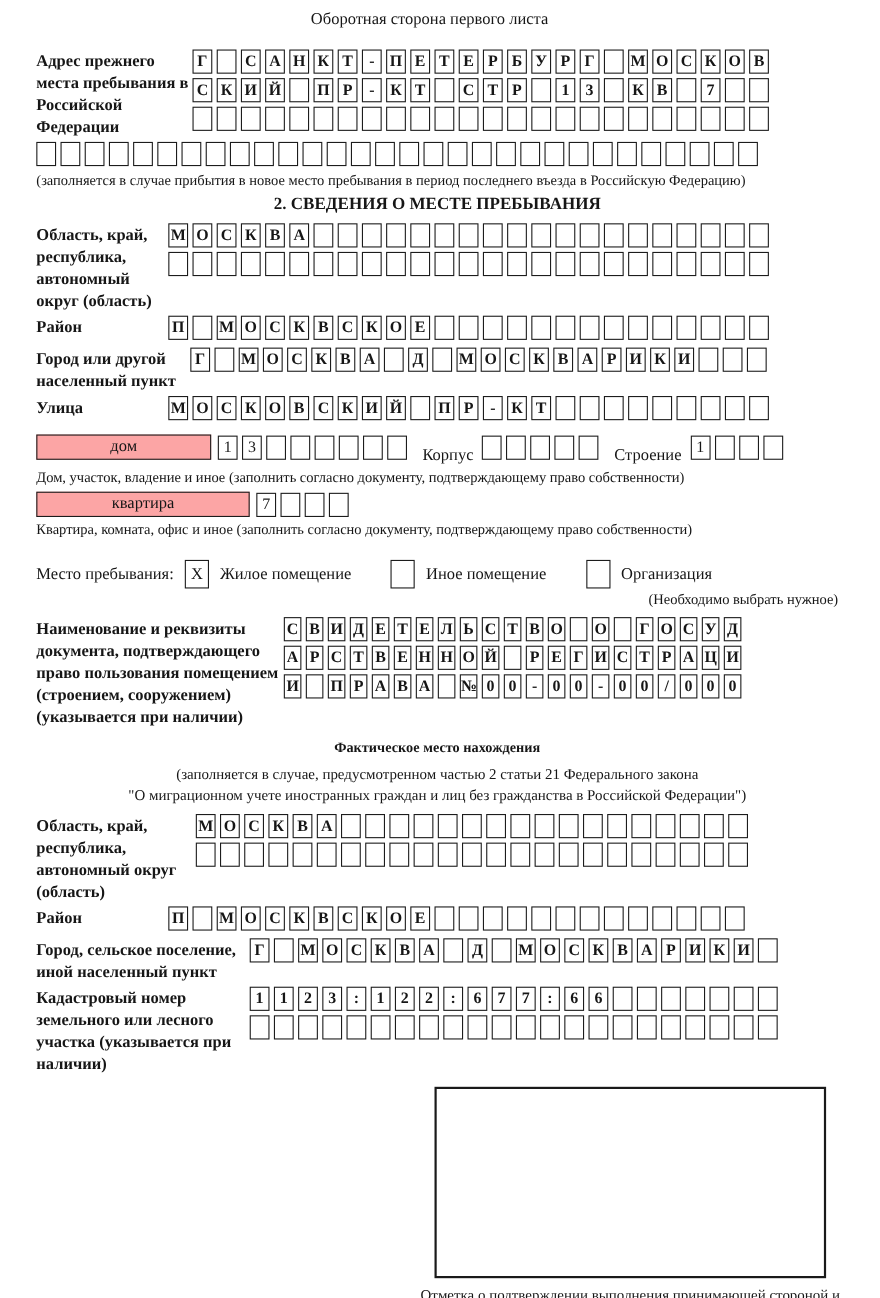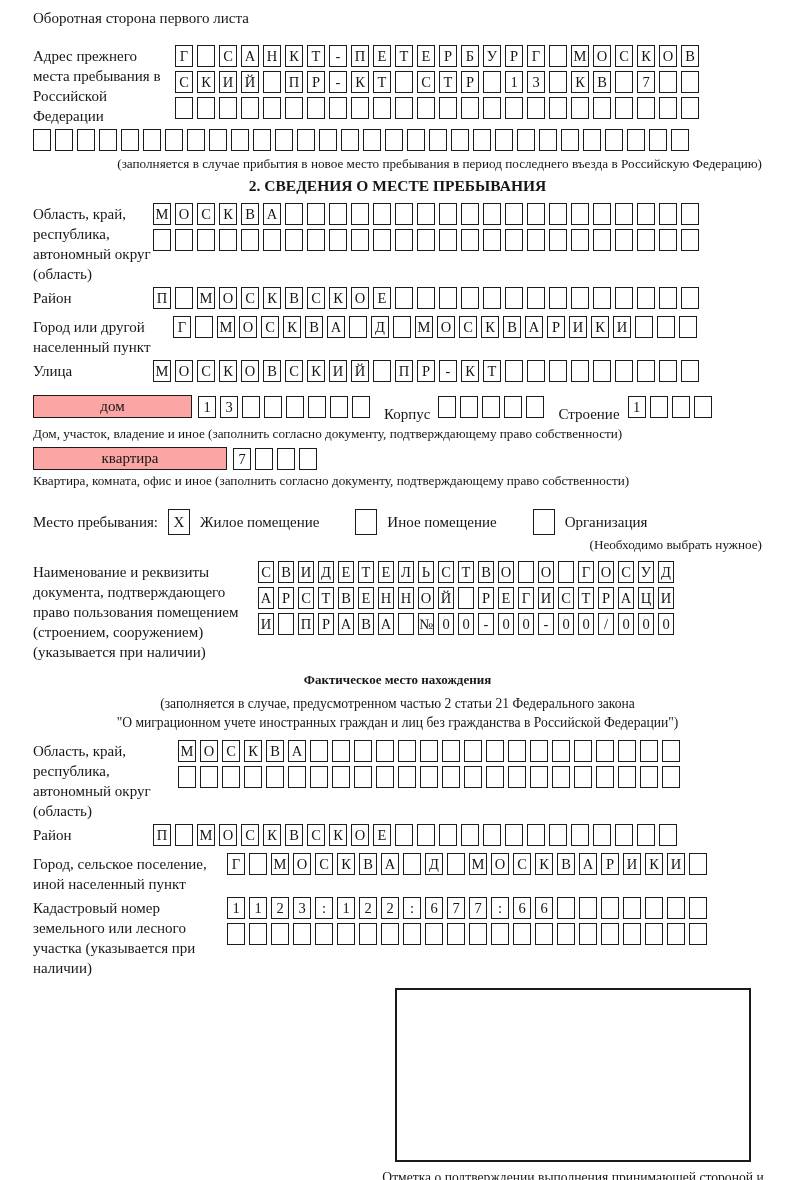--- a/index.html
+++ b/index.html
@@ -2,39 +2,39 @@
 <html><head>
 <meta charset="utf-8">
 <style>
   html,body { margin:0; padding:0; background:#fff; }
   .page {
     position:relative; width:800px; height:1180px; box-sizing:border-box;
     background:#fff; color:#161616;
     font-family:"Liberation Serif", serif;
     padding:10px 38px 0 33px; overflow:hidden;
   }
-  .header-note { text-align:left; font-size:15px; padding-right:14px; margin-bottom:18px; }
-
-  .field { display:flex; margin-bottom:3px; }
+  .header-note { text-align:center; font-size:15px; padding-right:14px; margin-bottom:18px; }
+
+  .field { display:flex; margin-bottom:3px;font-weight:bold; }
   .flabel { flex:none; font-size:15px; line-height:20px; padding-top:1px; }
   .w142 { width:142px; } .w120 { width:120px; } .w140 { width:140px; }
   .w225 { width:225px; } .w145 { width:145px; } .w194 { width:194px; }
   .frows { flex:1; }
 
   .cells { display:flex; gap:4px; margin-bottom:4px; }
   .cell {
     flex:none; width:16px; height:20px; border:1.6px solid #1c1c1c;
     text-align:center; font-size:14.5px; line-height:20px;
     font-family:"Liberation Serif", serif; background:#fff;
   }
   .tight .cell { width:14px; }
   .fullrow { margin-left:0; }
 
   .caption { font-size:13.2px; line-height:17px; }
-  .center { text-align:right; }
+  .center { text-align:left; }
   .section-title { text-align:center; font-weight:bold; font-size:15.5px; margin:4px 0 8px; }
 
   .domrow { display:flex; align-items:center; margin:4px 0 2px; }
   .labelbox {
     flex:none; border:1.6px solid #1c1c1c; height:21px; line-height:21px;
     text-align:center; font-size:15px; margin-right:6px; background:#fca5a5;
   }
   .lb160 { width:157px; } .lb195 { width:192px; }
   .inline-label { font-size:15px; margin:16px 8px 0 14px; white-space:nowrap; }
   .capline { margin:2px 0 5px; }

